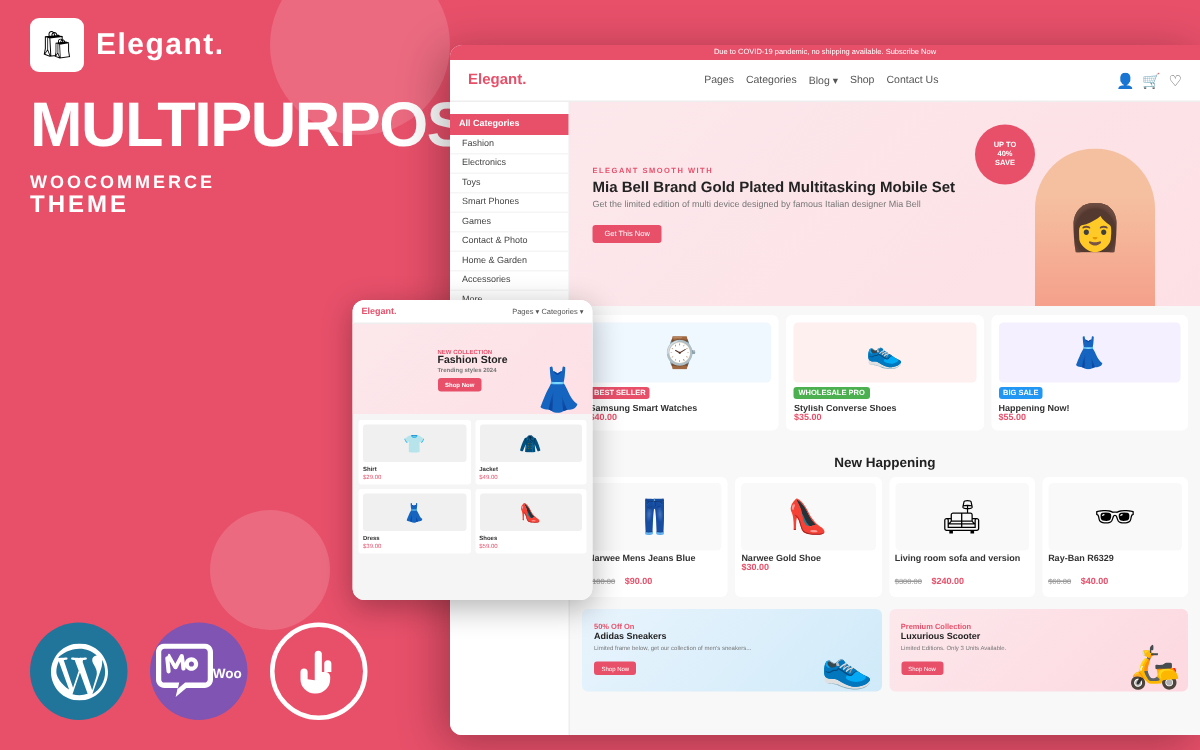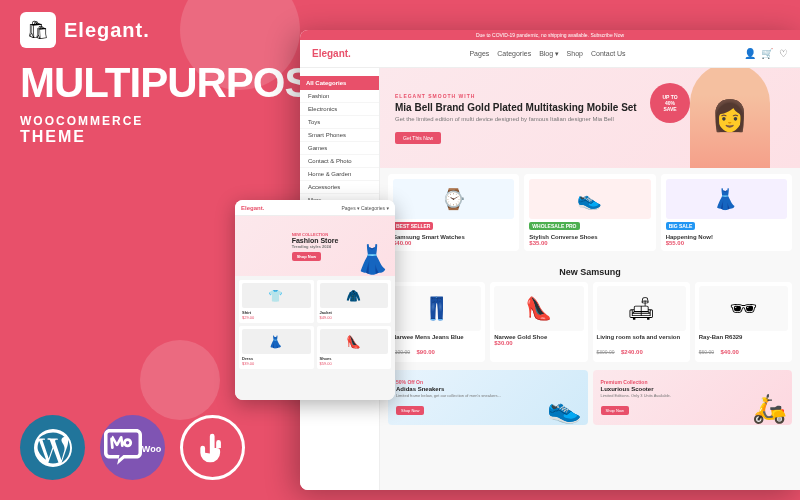--- a/index.html
+++ b/index.html
@@ -206,21 +206,21 @@
 
     
     .site-main {
       flex: 1;
       overflow: hidden;
       background: #f8f8f8;
     }
 
     
     .hero-banner {
-      height: 100px;
+      height: 136px;
       background: linear-gradient(135deg, #fce8ec 0%, #fde0e5 100%);
       position: relative;
       overflow: hidden;
       display: flex;
       align-items: center;
       padding: 10px 15px;
     }
 
     .banner-badge {
       position: absolute;
@@ -722,21 +722,21 @@
                 <div class="section-label">
                   <span class="badge" style="background:#2196F3;">BIG SALE</span>
                 </div>
                 <div class="product-name">Happening Now!</div>
                 <div class="product-price">$55.00</div>
               </div>
             </div>
           </div>
 
           <div class="new-arrivals">
-            <div class="section-title-center">New Samsung</div>
+            <div class="section-title-center">New Happening</div>
             <div class="arrivals-row">
               <div class="arrival-card">
                 <div class="arrival-img">👖</div>
                 <div class="arrival-name">Narwee Mens Jeans Blue</div>
                 <div>
                   <span class="product-price-old">$100.00</span>
                   <span class="arrival-price">$90.00</span>
                 </div>
               </div>
               <div class="arrival-card">

